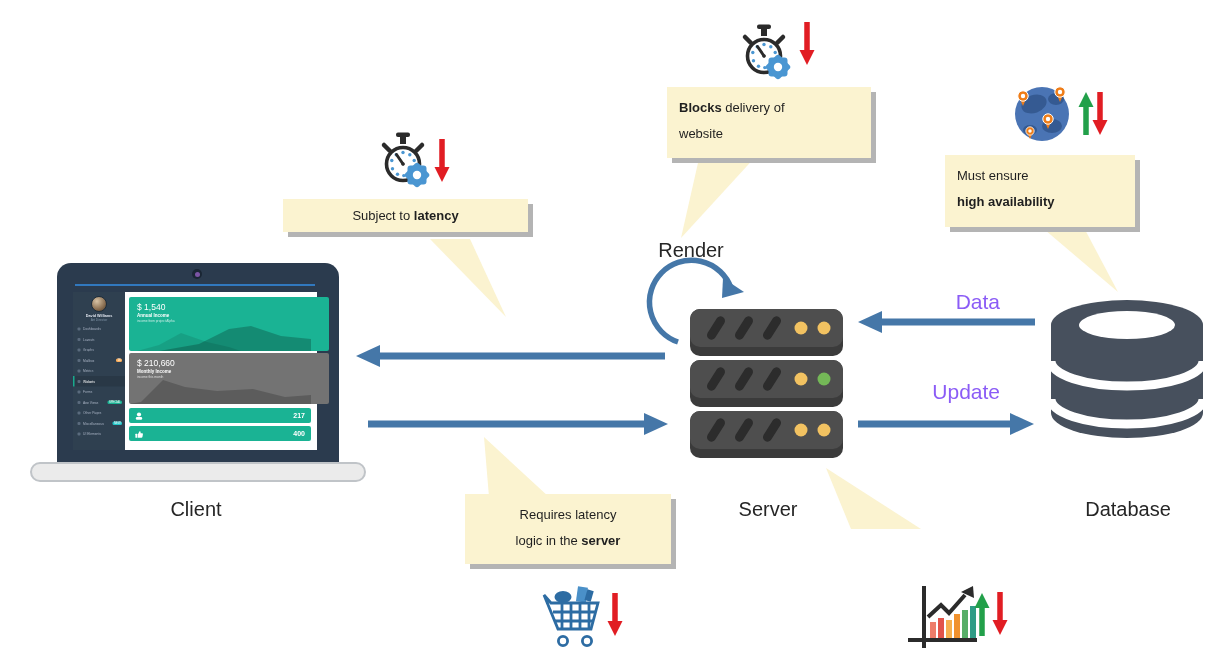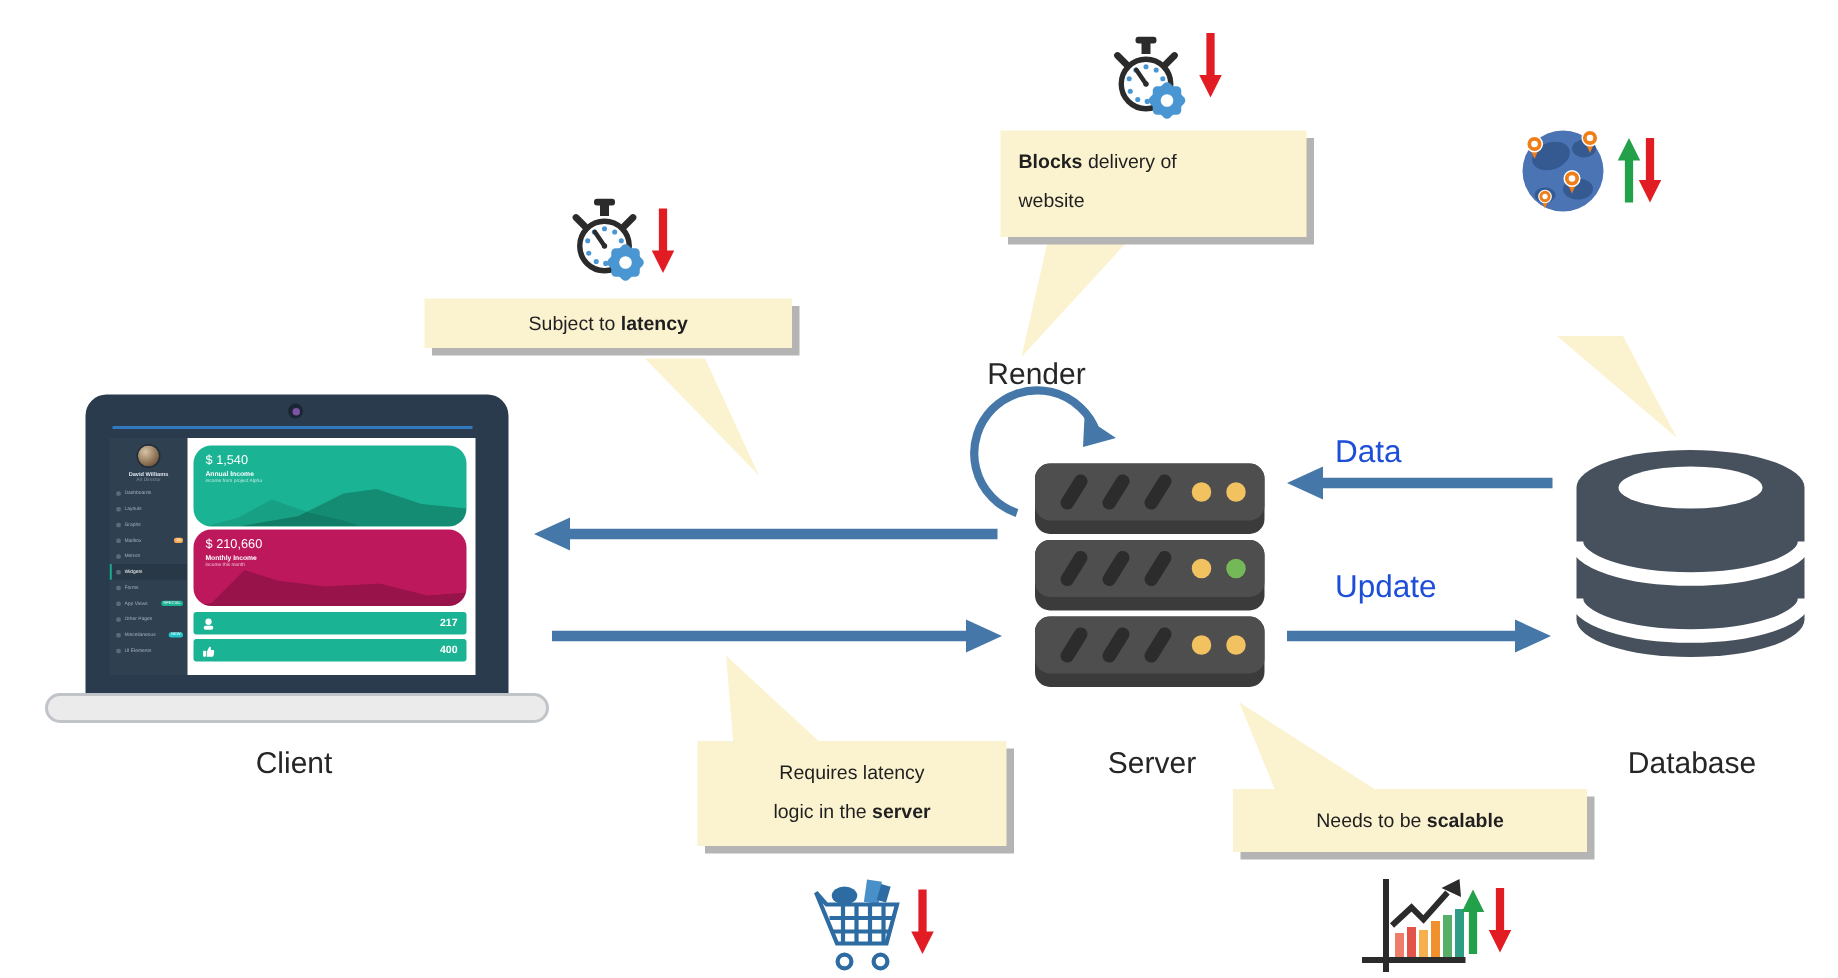--- a/index.html
+++ b/index.html
@@ -2,21 +2,21 @@
 <html><head>
 <meta charset="utf-8">
 <style>
   html,body{margin:0;padding:0;background:#fff;}
   #canvas{position:relative;width:1225px;height:652px;background:#ffffff;overflow:hidden;
           font-family:"Liberation Sans", sans-serif;color:#222;}
   .abs{position:absolute;}
   svg{display:block;}
   
   .lbl{position:absolute;font-size:20px;color:#262626;text-align:center;}
-  .arrow-lbl{position:absolute;font-size:21px;color:#1d4ed8;text-align:left;}
+  .arrow-lbl{position:absolute;font-size:21px;color:#8b5cf6;text-align:right;}
   
   .bubble{position:absolute;background:#fbf3d0;box-shadow:5px 5px 0 0 #b4b4b4;
           font-size:13px;color:#1f1f1f;line-height:26px;}
   .bubble b{font-weight:700;}
   .bubble.center{display:flex;align-items:center;justify-content:center;text-align:center;}
   .bubble .lines{padding:8px 12px;}
   
   .laptop-screen{position:absolute;left:57px;top:263px;width:282px;height:200px;
                  background:#2b3b4e;border-radius:14px 14px 0 0;}
   .laptop-base{position:absolute;left:30px;top:462px;width:336px;height:20px;background:#ebebeb;
@@ -37,23 +37,23 @@
   .u-name{font-size:7.5px;font-weight:700;color:#dfe4ed;margin-top:3px;}
   .u-role{font-size:6.5px;color:#8095a8;}
   .side-item{height:21px;display:flex;align-items:center;padding:0 6px 0 9px;gap:5px;}
   .side-item .dot{width:6px;height:6px;border-radius:2px;background:#5a6b7d;flex:none;}
   .side-item .it-lbl{white-space:nowrap;overflow:hidden;}
   .side-item.active{background:#293846;border-left:3px solid #19aa8d;padding-left:6px;color:#ffffff;}
   .side-badge{margin-left:auto;font-size:5.5px;color:#fff;border-radius:3px;padding:1px 3px;line-height:1;}
   .side-badge:empty{display:none;}
   .bg-orange{background:#f8ac59;} .bg-green{background:#1ab394;} .bg-teal{background:#23c6c8;}
   
-  .card{position:absolute;border-radius:12px;overflow:hidden;}
+  .card{position:absolute;border-radius:2px;overflow:hidden;padding-left:18px;}
   .card1{left:129px;top:297px;width:182px;height:54px;background:#1ab394;}
-  .card2{left:129px;top:353px;width:182px;height:51px;background:#be185d;}
+  .card2{left:129px;top:353px;width:182px;height:51px;background:#737373;}
   .card-txt{position:absolute;left:8px;top:5px;width:300px;transform:scale(0.5);
             transform-origin:0 0;color:#fff;}
   .cv{font-size:17px;font-weight:400;}
   .ct{font-size:9px;font-weight:700;margin-top:2px;}
   .cs{font-size:6.5px;opacity:.75;margin-top:1px;}
   .card svg{position:absolute;left:0;bottom:0;}
   .stat{position:absolute;left:129px;width:182px;height:15px;background:#1ab394;border-radius:2px;
         display:flex;align-items:center;padding:0 6px;box-sizing:border-box;}
   .stat .val{margin-left:auto;color:#fff;font-weight:700;font-size:7px;}
   .stat svg{flex:none;}
@@ -368,31 +368,34 @@
     <div><span>Subject to </span><b>latency</b></div>
   </div>
 
   <div class="bubble" style="left:667px;top:87px;width:204px;height:71px;">
     <div class="lines">
       <div><b>Blocks</b><span> delivery of</span></div>
       <div><span>website</span></div>
     </div>
   </div>
 
+  <div class="bubble" style="left:945px;top:155px;width:190px;height:72px;">
+    <div class="lines">
+      <div><span>Must ensure</span></div>
+      <div><b>high availability</b></div>
+    </div>
+  </div>
 
   <div class="bubble" style="left:465px;top:494px;width:206px;height:70px;text-align:center;">
     <div class="lines">
       <div><span>Requires latency</span></div>
       <div><span>logic in the </span><b>server</b></div>
     </div>
   </div>
 
-  <div class="bubble center" style="left:822px;top:526px;width:236px;height:42px;">
-    <div><span>Needs to be </span><b>scalable</b></div>
-  </div>
 
   <div class="lbl" style="left:648px;top:239px;width:86px;">Render</div>
 
   <div class="arrow-lbl" style="left:890px;top:290px;width:110px;">Data</div>
   <div class="arrow-lbl" style="left:890px;top:380px;width:110px;">Update</div>
 
   <div class="lbl" style="left:140px;top:498px;width:112px;">Client</div>
   <div class="lbl" style="left:712px;top:498px;width:112px;">Server</div>
   <div class="lbl" style="left:1070px;top:498px;width:116px;">Database</div>
 

